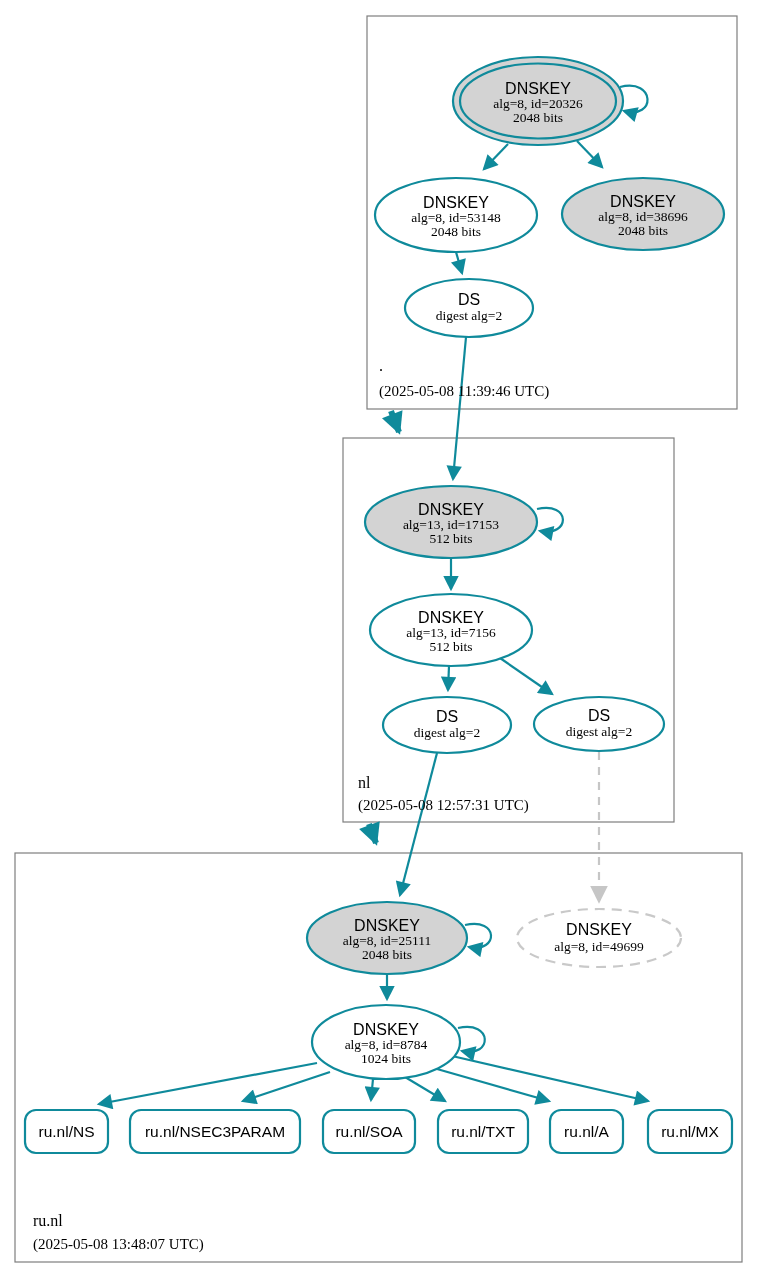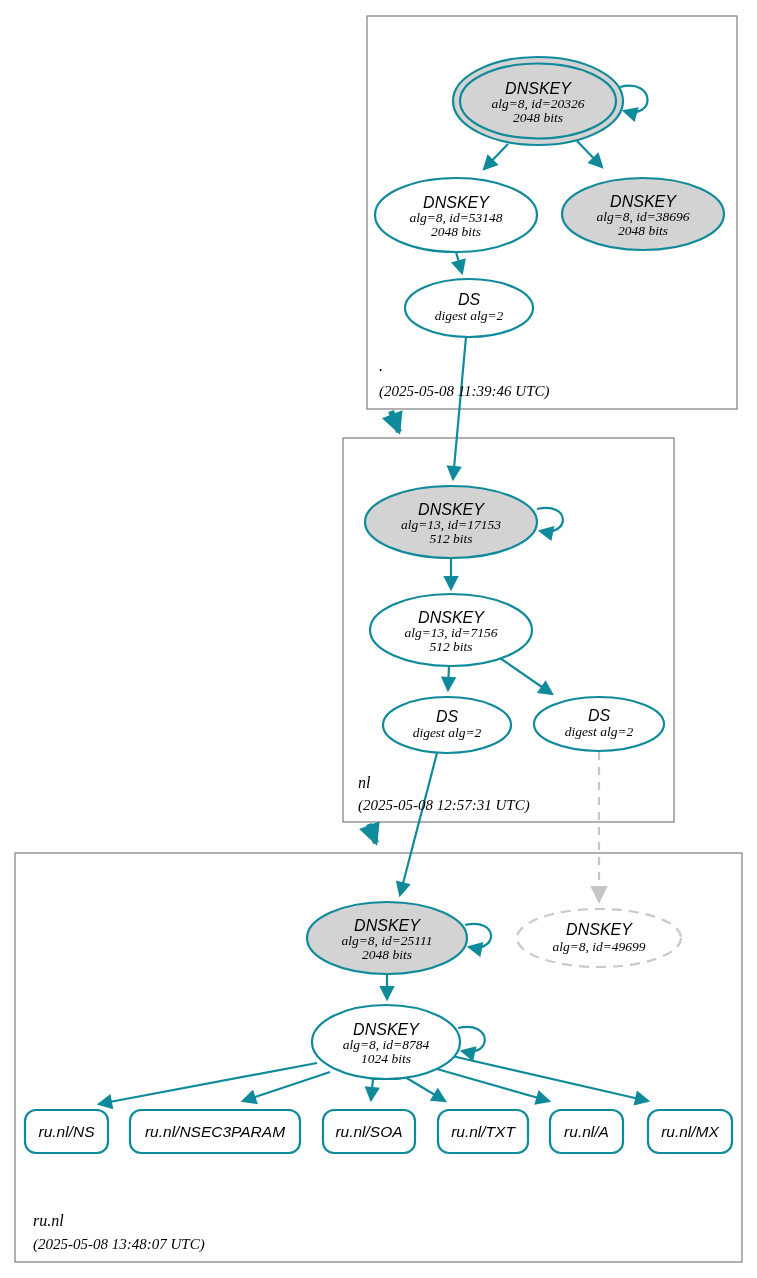--- a/index.html
+++ b/index.html
@@ -1,16 +1,16 @@
 <!DOCTYPE html>
 <html><head>
 <meta charset="utf-8">
 <style>
   html,body{margin:0;padding:0;background:#ffffff;}
-  .stage{position:relative;width:757px;height:1278px;background:#ffffff;overflow:hidden;font-style:italic;}
+  .stage{position:relative;width:757px;height:1278px;background:#ffffff;overflow:hidden;}
   svg{display:block;}
   .cluster{fill:none;stroke:#7e7e7e;stroke-width:1.2px;}
   .edge{fill:none;stroke:#0f8a9b;stroke-width:2.2px;}
   .edge-thick{fill:none;stroke:#0f8a9b;stroke-width:6px;}
   .edge-dashed{fill:none;stroke:#c6c6c6;stroke-width:2.2px;stroke-dasharray:8 7;}
   .node{stroke:#0f8a9b;stroke-width:2.2px;}
   .node-white{fill:#ffffff;}
   .node-gray{fill:#d3d3d3;}
   .node-ghost{fill:#ffffff;stroke:#c9c9c9;stroke-width:2.2px;stroke-dasharray:10 7;}
   .rrbox{fill:#ffffff;stroke:#0f8a9b;stroke-width:2.2px;}

